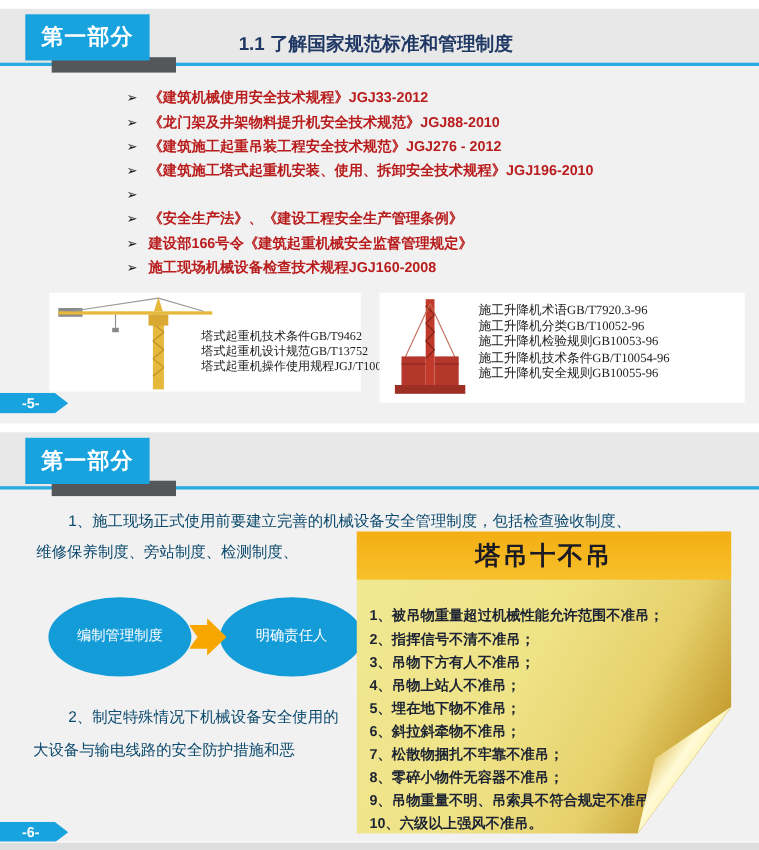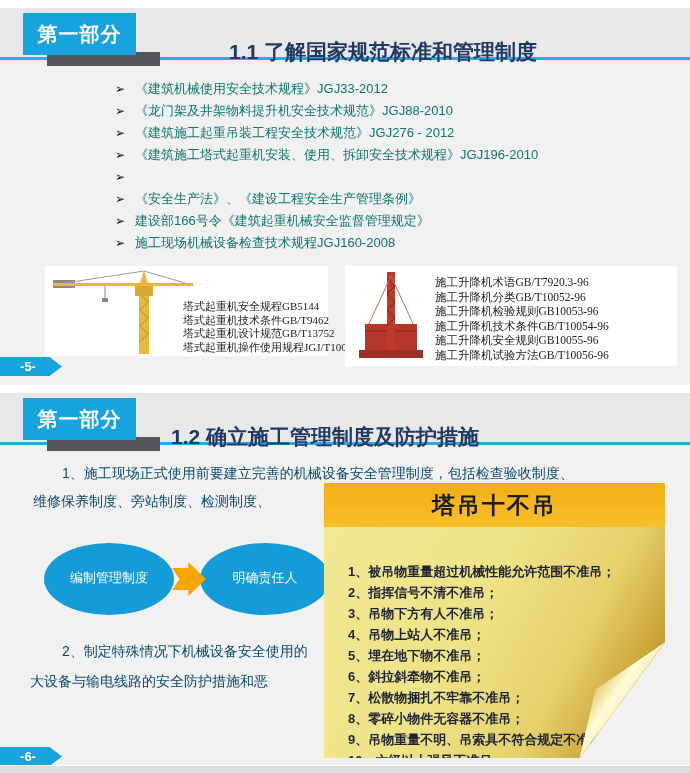--- a/index.html
+++ b/index.html
@@ -11,28 +11,28 @@
   #slide1{top:8px;height:377px;}
   #slide2{top:393px;height:372px;}
   .hdr-band{position:absolute;left:0;top:0;width:690px;height:50px;background:#e8e8e8;}
   .hdr-line{position:absolute;left:0;top:49px;width:690px;height:3px;background:#29abe2;}
   .part-shadow{position:absolute;left:47px;top:44px;width:113px;height:14px;background:#54565a;}
   .part-badge{
     position:absolute;left:23px;top:5px;width:113px;height:42px;background:#18a3de;
     color:#ffffff;font-size:20px;font-weight:bold;text-align:center;line-height:42px;letter-spacing:1px;
   }
   .slide-title{
-    position:absolute;top:13px;height:30px;line-height:30px;margin:16px;
-    color:#1f3864;font-size:21px;font-weight:bold;white-space:nowrap;
+    position:absolute;top:13px;height:30px;line-height:30px;margin:4px;
+    color:#1f3864;font-size:17px;font-weight:bold;white-space:nowrap;
   }
   
   .bullets{position:absolute;left:115px;top:70px;margin:0;padding:0;list-style:none;}
   .bullets li{display:flex;align-items:center;height:22px;white-space:nowrap;}
   .bullets .marker{color:#111;font-size:12px;margin-right:10px;}
-  .bullets .btext{color:#0f766e;font-size:13px;font-weight:normal;text-align:center;}
+  .bullets .btext{color:#b91c1c;font-size:13px;font-weight:bold;text-align:center;}
   
   .imgbox{position:absolute;background:#ffffff;}
   #crane-box{left:45px;top:258px;width:283px;height:90px;}
   #hoist-box{left:345px;top:258px;width:332px;height:100px;}
   .caption{
     position:absolute;font-family:"Liberation Serif","DejaVu Serif",serif;color:#222;
     white-space:nowrap;
   }
   #crane-caption{left:138px;top:34px;font-size:11px;line-height:13.5px;}
   #hoist-caption{left:90px;top:9px;font-size:11.5px;line-height:14.6px;}
@@ -63,21 +63,21 @@
     position:absolute;left:324px;top:90px;width:341px;height:275px;z-index:5;
     clip-path:polygon(0 0,100% 0,100% 58%,75% 100%,0 100%);
     background:linear-gradient(118deg,#f1e893 0%,#efe387 45%,#e6d06b 70%,#c9a235 86%,#9c7510 100%);
   }
   .note-hdr{
     position:absolute;left:0;top:0;width:100%;height:44px;
     background:linear-gradient(180deg,#f3ae14 0%,#f7c02a 100%);
     color:#1a1a24;font-size:23px;font-weight:bold;text-align:center;line-height:44px;letter-spacing:2px;
   }
   .note-body{position:absolute;left:0;top:44px;width:100%;height:231px;}
-  .note-list{margin:12px;padding:22px 0 0 12px;list-style:none;}
+  .note-list{margin:0;padding:22px 0 0 12px;list-style:none;}
   .note-list li{height:21px;line-height:21px;font-size:13px;font-weight:bold;color:#1c2333;white-space:nowrap;}
   .curl{
     position:absolute;right:0;bottom:0;width:89px;height:118px;z-index:6;
     clip-path:polygon(100% 2%,4% 100%,22% 42%);
     background:linear-gradient(305deg,#e9c84e 0%,#f9eda0 38%,#fffbd8 55%,#d9af35 78%,#8f6a06 100%);
   }
   .next-strip{position:absolute;left:0;top:766px;width:690px;height:7px;background:#dedede;}
   svg{display:block;}
 </style>
 </head>
@@ -140,21 +140,20 @@
           <line x1="94" y1="44" x2="104" y2="52" stroke="#b78f24" stroke-width="1"></line>
           <line x1="104" y1="52" x2="94" y2="60" stroke="#b78f24" stroke-width="1"></line>
           <line x1="94" y1="60" x2="104" y2="68" stroke="#b78f24" stroke-width="1"></line>
           <line x1="104" y1="68" x2="94" y2="76" stroke="#b78f24" stroke-width="1"></line>
           <rect x="90" y="20" width="18" height="10" fill="#d8a832"></rect>
           <line x1="60" y1="20" x2="60" y2="32" stroke="#888" stroke-width="1"></line>
           <rect x="57" y="32" width="6" height="4" fill="#888"></rect>
         </svg>
       </span>
       <div class="caption" id="crane-caption">
-          <div>塔式起重机安全规程GB5144</div>
           <div>塔式起重机技术条件GB/T9462</div>
           <div>塔式起重机设计规范GB/T13752</div>
           <div>塔式起重机操作使用规程JGJ/T100</div>
         </div>
     </div>
 
     <div class="imgbox" id="hoist-box">
       <span style="position:absolute;left:6px;top:2px;">
         <svg width="80" height="96" viewBox="0 0 80 96">
           <rect x="36" y="4" width="8" height="78" fill="#c0392b"></rect>
@@ -172,33 +171,31 @@
           <line x1="44" y1="63" x2="66" y2="63" stroke="#8c271d" stroke-width="1"></line>
           <rect x="8" y="82" width="64" height="8" fill="#9e2f24"></rect>
         </svg>
       </span>
       <div class="caption" id="hoist-caption">
           <div>施工升降机术语GB/T7920.3-96</div>
           <div>施工升降机分类GB/T10052-96</div>
           <div>施工升降机检验规则GB10053-96</div>
           <div>施工升降机技术条件GB/T10054-96</div>
           <div>施工升降机安全规则GB10055-96</div>
-          <div>施工升降机试验方法GB/T10056-96</div>
         </div>
     </div>
 
     <div class="ribbon" id="ribbon5">-5-</div>
   </section>
 
   <section class="slide" id="slide2">
     <div class="hdr-band"></div>
     <div class="hdr-line"></div>
     <div class="part-shadow"></div>
     <div class="part-badge">第一部分</div>
-    <h2 class="slide-title" style="left:155px">1.2  确立施工管理制度及防护措施</h2>
 
     <div class="para" style="left:62px;top:71px">1、施工现场正式使用前要建立完善的机械设备安全管理制度，包括检查验收制度、</div>
     <div class="para" style="left:33px;top:99px">维修保养制度、旁站制度、检测制度、</div>
 
     <div class="ellipse" id="ellipse1">编制管理制度</div>
     <div class="chevron"></div>
     <div class="ellipse" id="ellipse2">明确责任人</div>
 
     <div class="para" style="left:62px;top:249px">2、制定特殊情况下机械设备安全使用的</div>
     <div class="para" style="left:30px;top:279px">大设备与输电线路的安全防护措施和恶</div>

